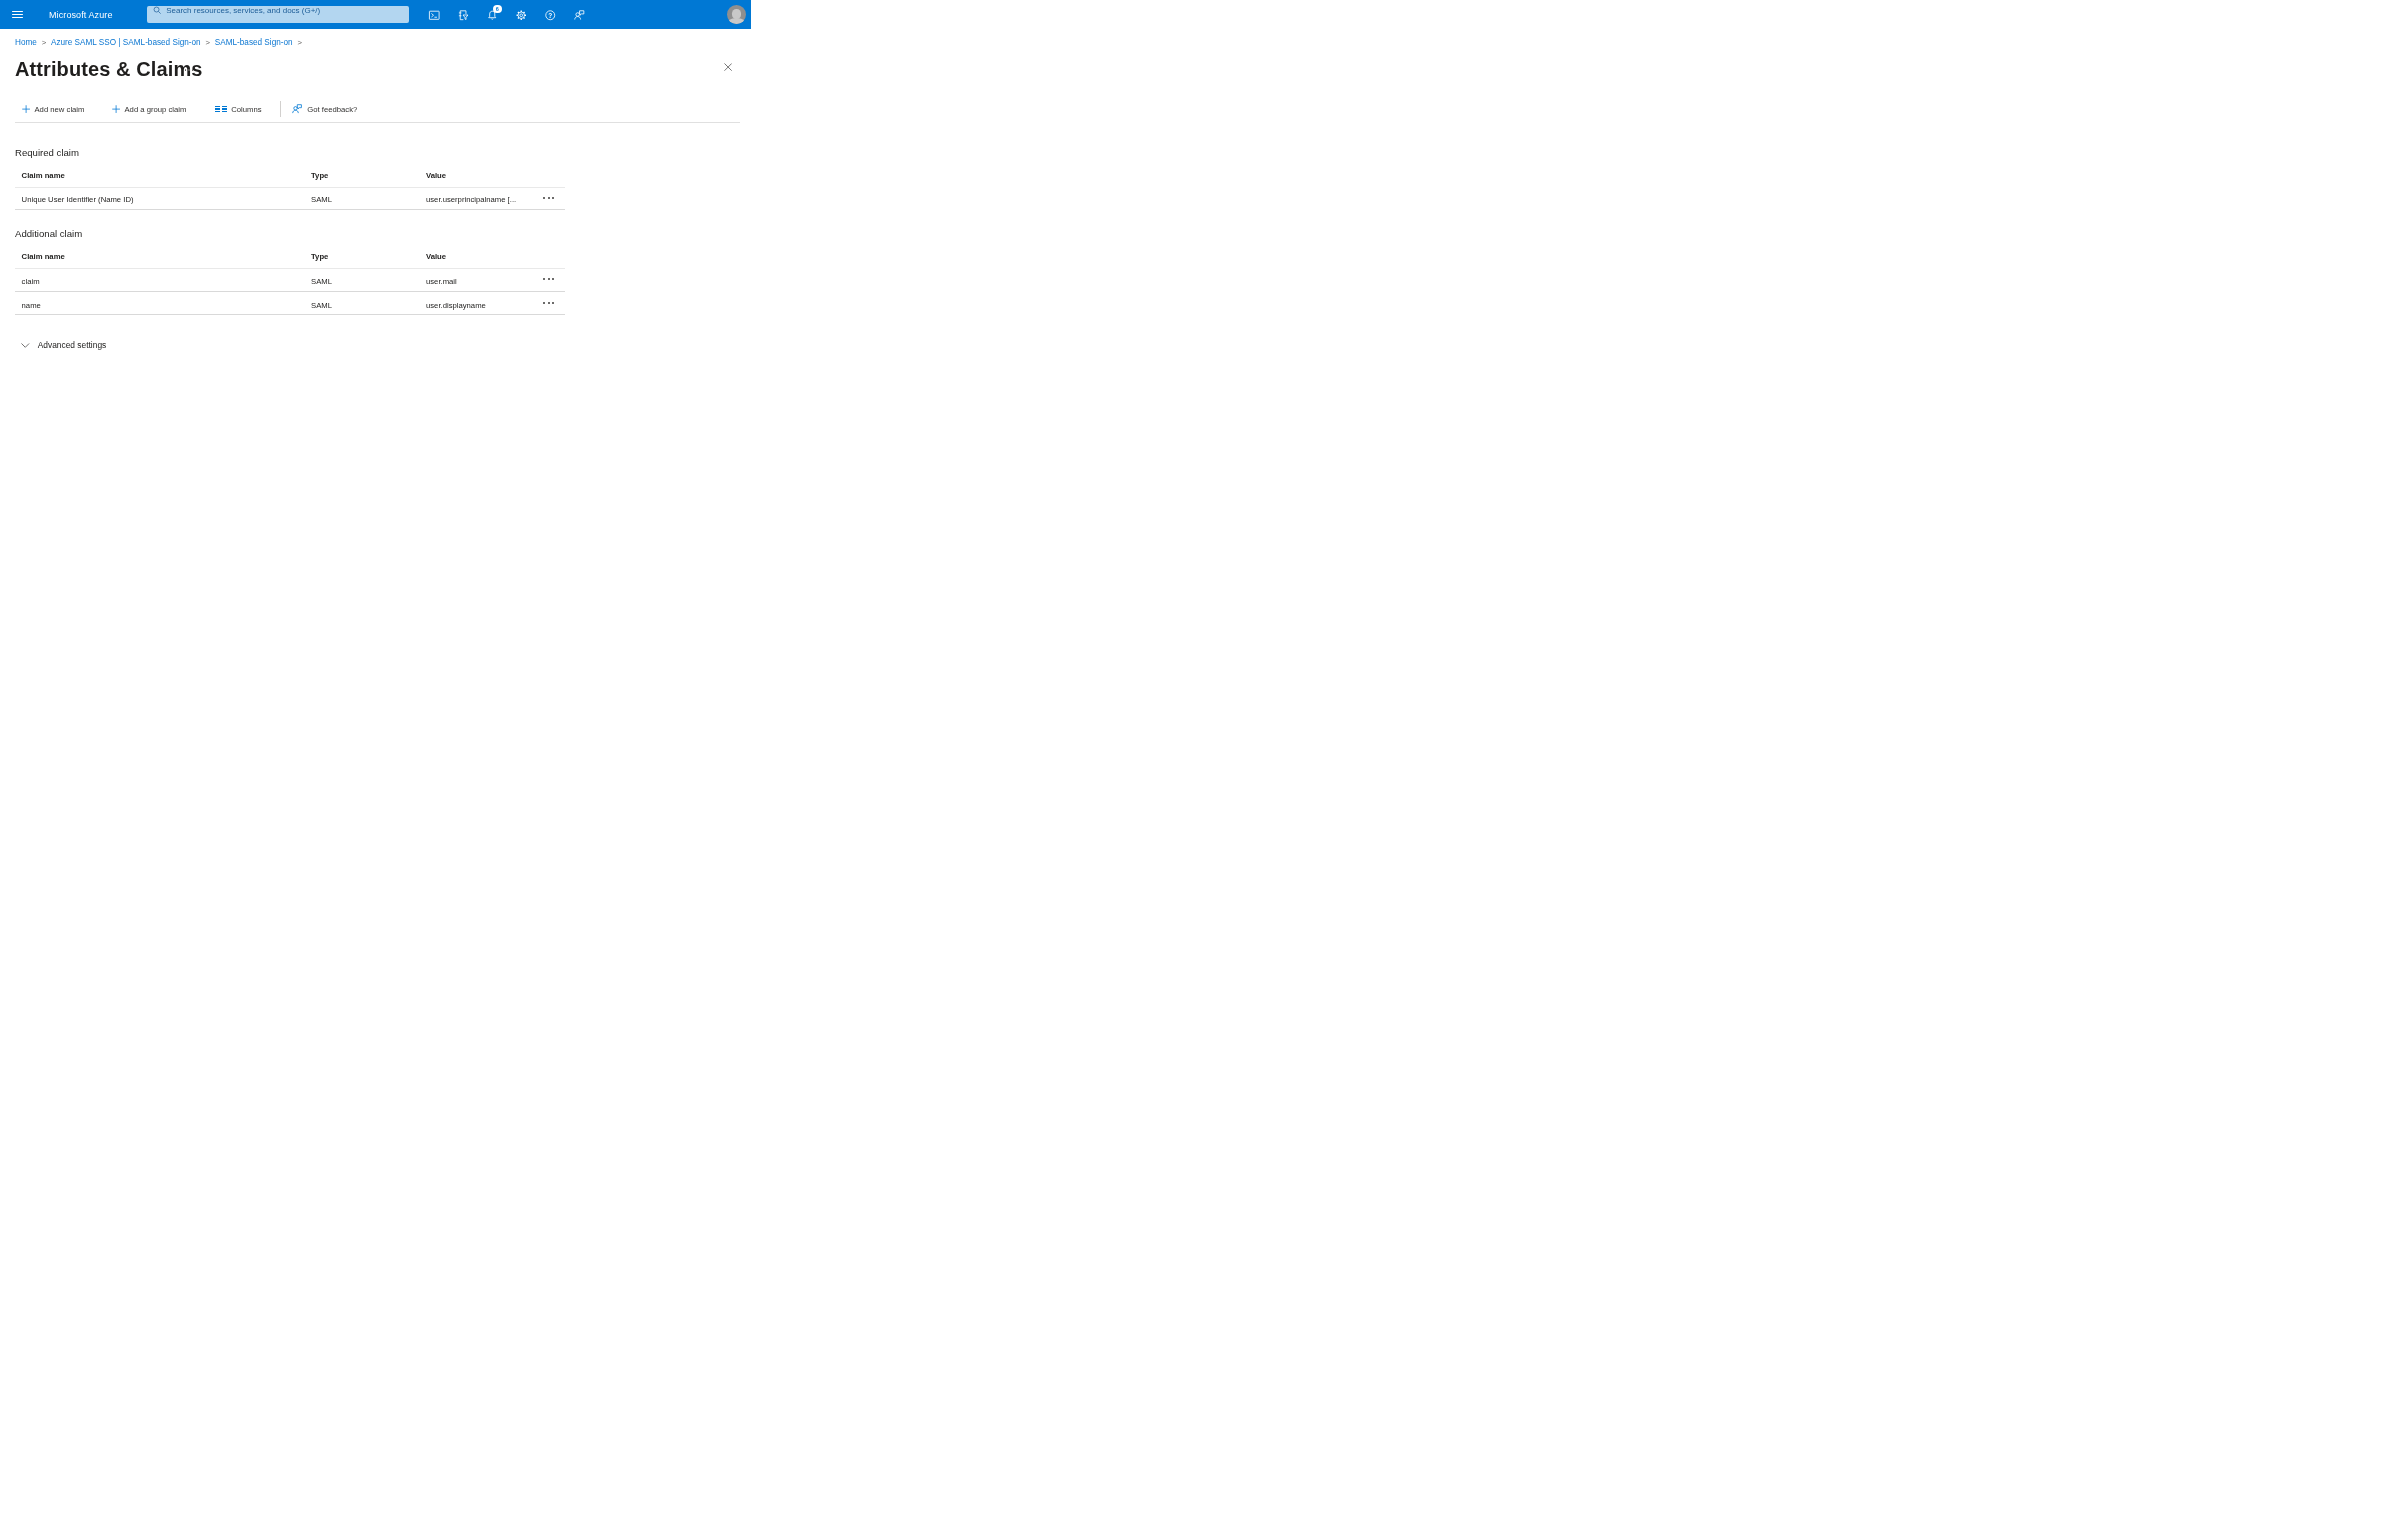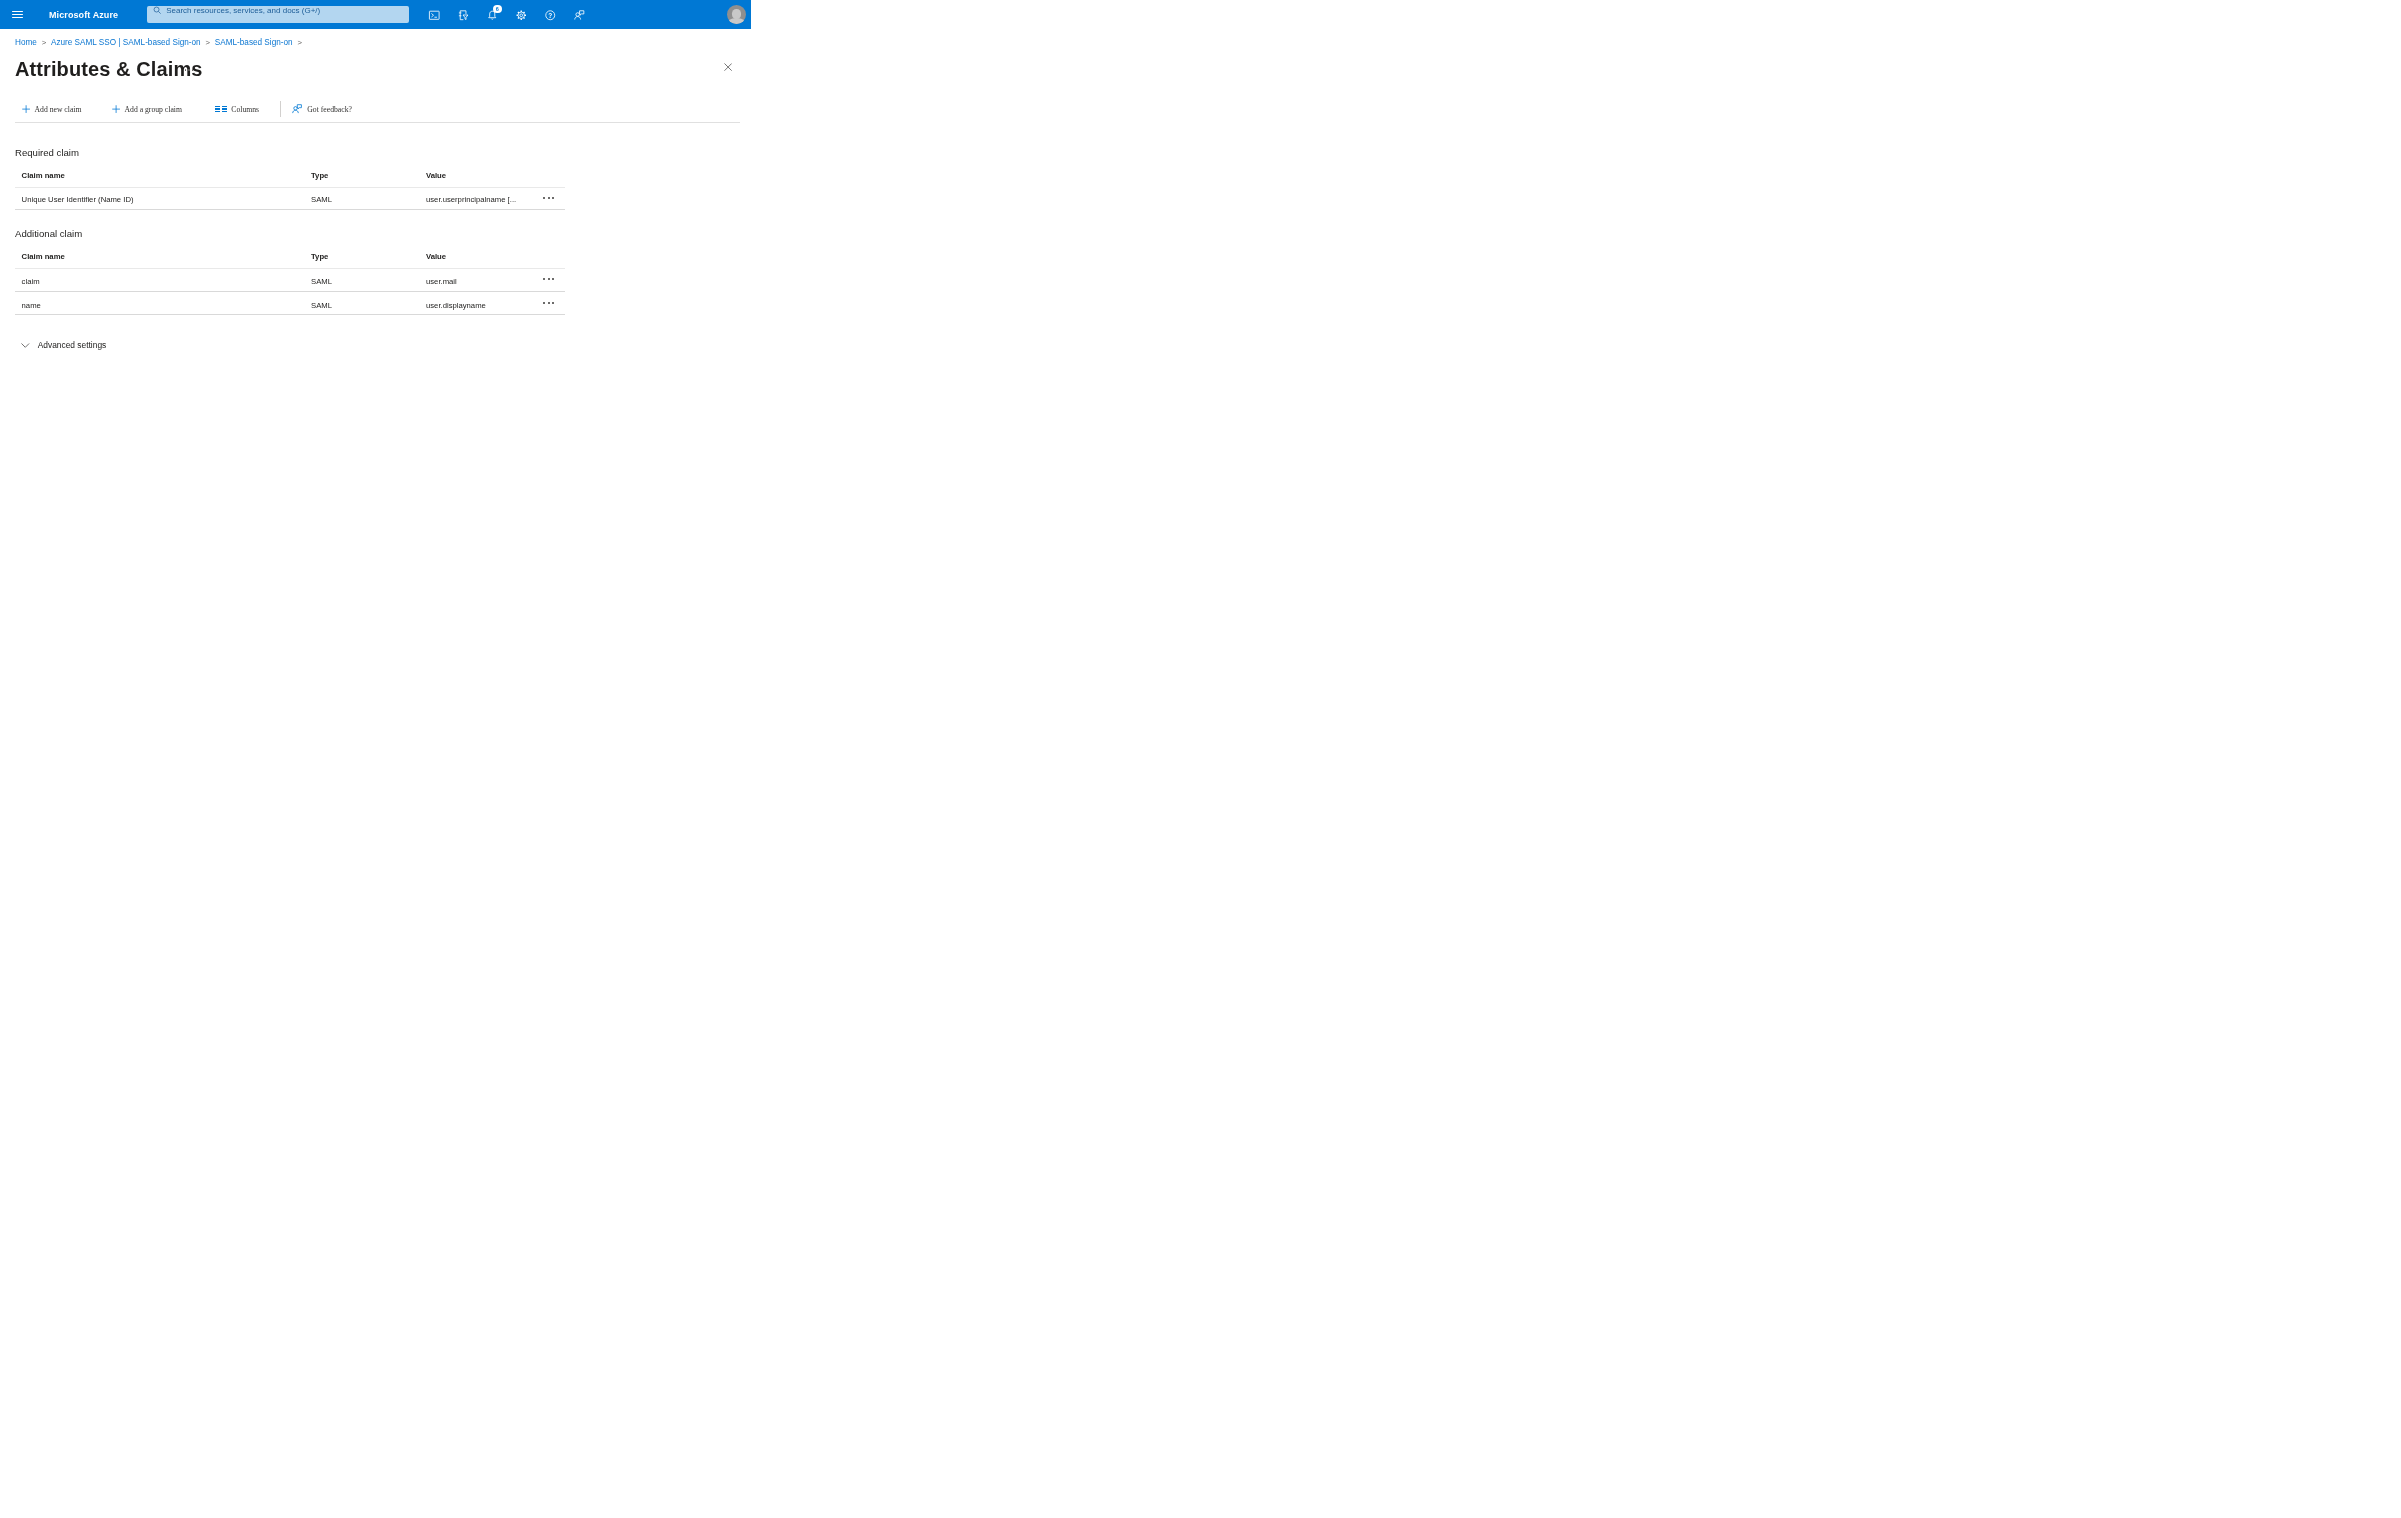--- a/index.html
+++ b/index.html
@@ -4,21 +4,21 @@
 <style>
   * { margin:0; padding:0; box-sizing:border-box; }
   html,body { background:#ffffff; }
   body { font-family:"Liberation Sans", sans-serif; color:#252423; }
   .page { position:relative; width:751px; height:380px; background:#fff; overflow:hidden; }
 
   
   .topbar { position:absolute; left:0; top:0; width:751px; height:29px; background:#0078d4; }
   .hamburger { position:absolute; left:5.8px; top:4.3px; width:21px; height:21px; display:flex; flex-direction:column; justify-content:center; gap:1.9px; padding-left:5.8px; cursor:pointer; background:transparent; border:none; }
   .hamburger span { display:block; width:11.5px; height:1.2px; background:#fff; border-radius:0.5px; }
-  .brand { position:absolute; left:49px; top:0; height:29px; display:flex; align-items:center; color:#fff; font-size:9px; font-weight:bold; letter-spacing:0.1px; }
+  .brand { position:absolute; left:49px; top:0; height:29px; display:flex; align-items:center; color:#fff; font-size:9px; font-weight:normal; letter-spacing:0.1px; }
   .searchbox { position:absolute; left:147px; top:6.2px; width:262px; height:17.3px; background:#b3d6f0; border-radius:1.9px; display:flex; align-items:flex-start; padding:0 4.8px 0 5.8px; }
   .searchbox svg { flex:0 0 auto; margin-right:4.8px; }
   .searchbox input { flex:1; background:transparent; border:none; outline:none; font-family:"Liberation Sans",sans-serif; font-size:8px; color:#1d5d97; }
   .searchbox input::placeholder { color:#1d5d97; opacity:1; }
   .tb-icons { position:absolute; top:4.3px; left:424px; display:flex; }
   .tb-btn { width:21px; height:21px; margin-right:8px; display:flex; align-items:center; justify-content:center; position:relative; background:transparent; border:none; cursor:pointer; }
   .badge { position:absolute; top:0.5px; right:1.4px; width:8.6px; height:8.6px; border-radius:50%; background:#fff; color:#0078d4; font-size:5.5px; font-weight:bold; display:flex; align-items:center; justify-content:center; }
   .avatar { position:absolute; left:727px; top:5.3px; width:19px; height:19px; border-radius:50%; background:#8f8f8f; overflow:hidden; cursor:pointer; border:none; padding:0; }
   .avatar .head { position:absolute; left:4.8px; top:3.4px; width:9.6px; height:10.6px; border-radius:4.3px; background:#c9c9c9; }
   .avatar .shoulders { position:absolute; left:-1px; top:12.5px; width:21px; height:13.4px; border-radius:50% 50% 0 0; background:#c9c9c9; }
@@ -29,21 +29,21 @@
   .crumb-sep { color:#5f5d5b; margin:0 4.8px; font-size:7.7px; }
 
   
   .title { position:absolute; left:15px; top:58px; font-size:20px; font-weight:bold; color:#201f1e; letter-spacing:0.1px; }
   .title-overflow { position:absolute; left:185px; top:66px; width:12.5px; height:7.7px; display:flex; align-items:center; gap:1.9px; background:transparent; border:none; cursor:pointer; }
   .title-overflow i { width:1.4px; height:1.4px; border-radius:50%; background:#605e5c; }
   .close-btn { position:absolute; left:719px; top:58px; width:17.3px; height:17.3px; display:flex; align-items:center; justify-content:center; background:transparent; border:none; cursor:pointer; }
 
   
   .toolbar { position:absolute; left:0; top:100px; height:18px; width:751px; }
-  .tool { position:absolute; top:0; height:18px; display:flex; align-items:center; gap:4.3px; background:transparent; border:none; cursor:pointer; font-family:Liberation Serif, serif; font-size:7.7px; color:#323130; white-space:nowrap; }
+  .tool { position:absolute; top:0; height:18px; display:flex; align-items:center; gap:4.3px; background:transparent; border:none; cursor:pointer; font-family:Liberation Sans, sans-serif; font-size:7.7px; color:#323130; white-space:nowrap; }
   .columns-icon { display:grid; grid-template-columns:5.3px 5.3px; grid-auto-rows:1.4px; column-gap:1.4px; row-gap:1.4px; }
   .columns-icon i { background:#0078d4; }
   .tool-vdivider { position:absolute; left:280px; top:1.4px; width:0.5px; height:15.4px; background:#d2d0ce; }
   .toolbar-rule { position:absolute; left:15px; top:122px; width:725px; height:1px; background:#e0e0e0; }
 
   
   .section-h { position:absolute; left:15px; font-size:9.6px; color:#252423; }
   .cell { position:absolute; font-size:7.7px; color:#252423; white-space:nowrap; }
   .cell.hdr { font-weight:bold; }
   .rule { position:absolute; left:15px; width:550px; height:1px; }

